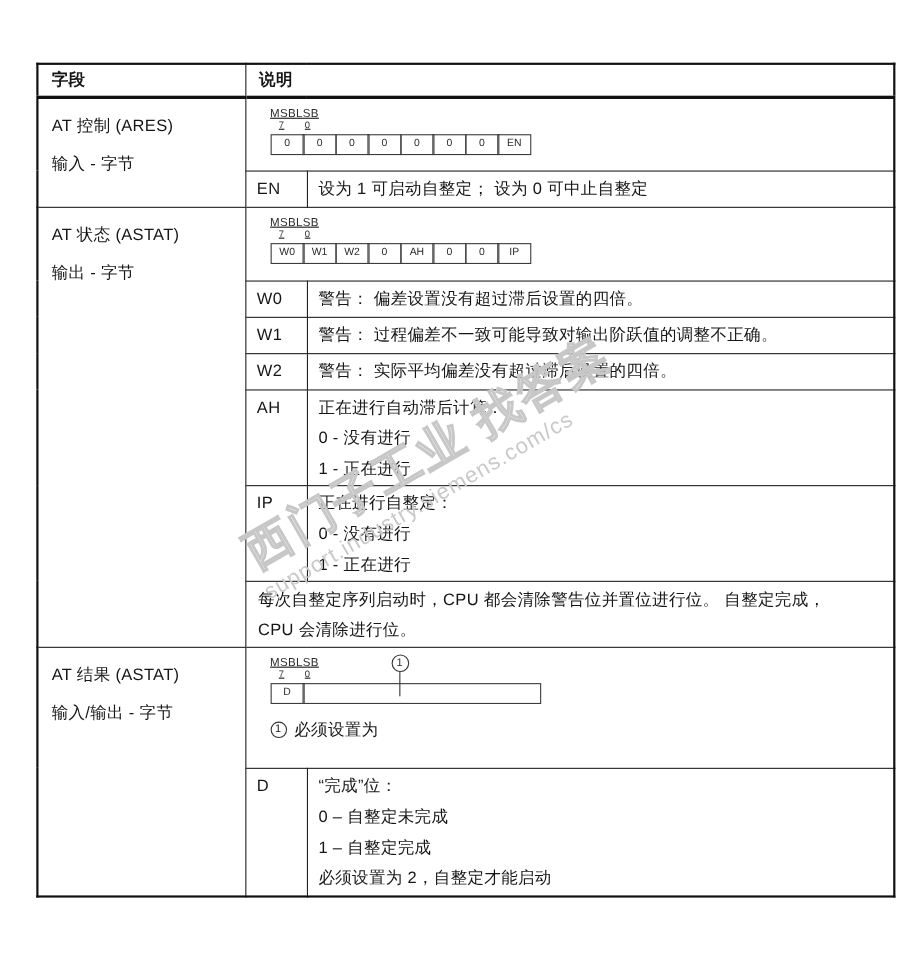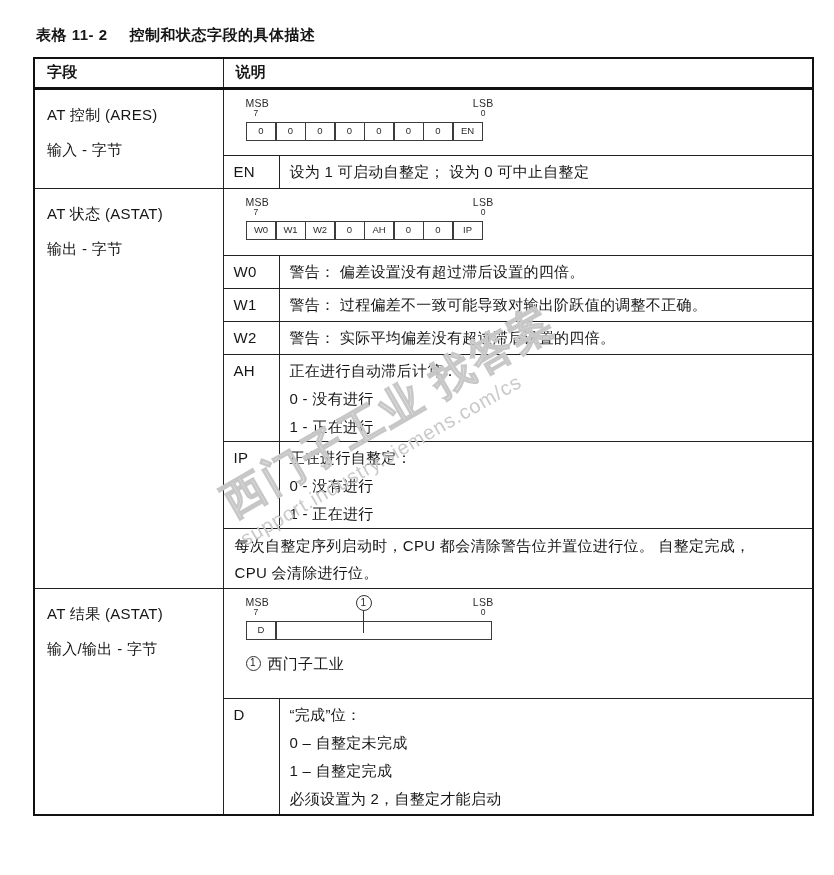--- a/index.html
+++ b/index.html
@@ -68,23 +68,24 @@
   td.diagcell { padding: 8px 0 0 22px; }
   td.notecell {
     padding: 3px 10px 0 11px;
     line-height: 27px;
   }
 
   
   .bitdiag { position: relative; width: 250px; }
   .bd-top {
     display: flex;
-    justify-content: space-between;
+    justify-content: flex-start;
     width: 248px;
     height: 24px;
+    text-decoration: underline;
   }
   .bd-marker { display: flex; flex-direction: column; line-height: 1; }
   .bd-lab  { font-size: 10.5px; color: #2a2a2a; letter-spacing: 0.3px; }
   .bd-num  { font-size: 8.5px; color: #2a2a2a; padding-left: 8px; margin-top: 1px; }
   .bd-cells { display: flex; }
   .bd-cell {
     width: 31px;
     height: 19px;
     border: 1.5px solid #3c3c3c;
     margin-left: -1.5px;
@@ -165,23 +166,20 @@
     letter-spacing: 1px;
     color: #c9c9c9;
     margin: 7px 0 0 -4px;
   }
 </style>
 </head>
 <body>
 
 <div class="page">
 
-  <div class="doc-title">
-    <span class="t-label">表格 11- 2</span><span class="t-text">控制和状态字段的具体描述</span>
-  </div>
 
   <table class="main">
     <colgroup>
       <col style="width:189px">
       <col style="width:56px">
       <col style="width:534px">
     </colgroup>
 
     <tbody>
         <tr class="head">
@@ -308,21 +306,21 @@
           </div>
           <span class="callout-circle">1</span>
           <span class="callout-line"></span>
           <div class="bd-cells">
             <span class="bd-cell">D</span>
             <span class="bd-cell wide"></span>
           </div>
         </div>
         <div class="callout-note">
           <span class="circ">1</span>
-          <span>西门子工业</span>
+          <span>必须设置为</span>
         </div>
       </td>
     </tr>
     <tr style="height:117px">
       <td class="code">D</td>
       <td class="desc">
         <div>“完成”位：</div>
         <div>0 – 自整定未完成</div>
         <div>1 – 自整定完成</div>
         <div>必须设置为 2，自整定才能启动</div>

